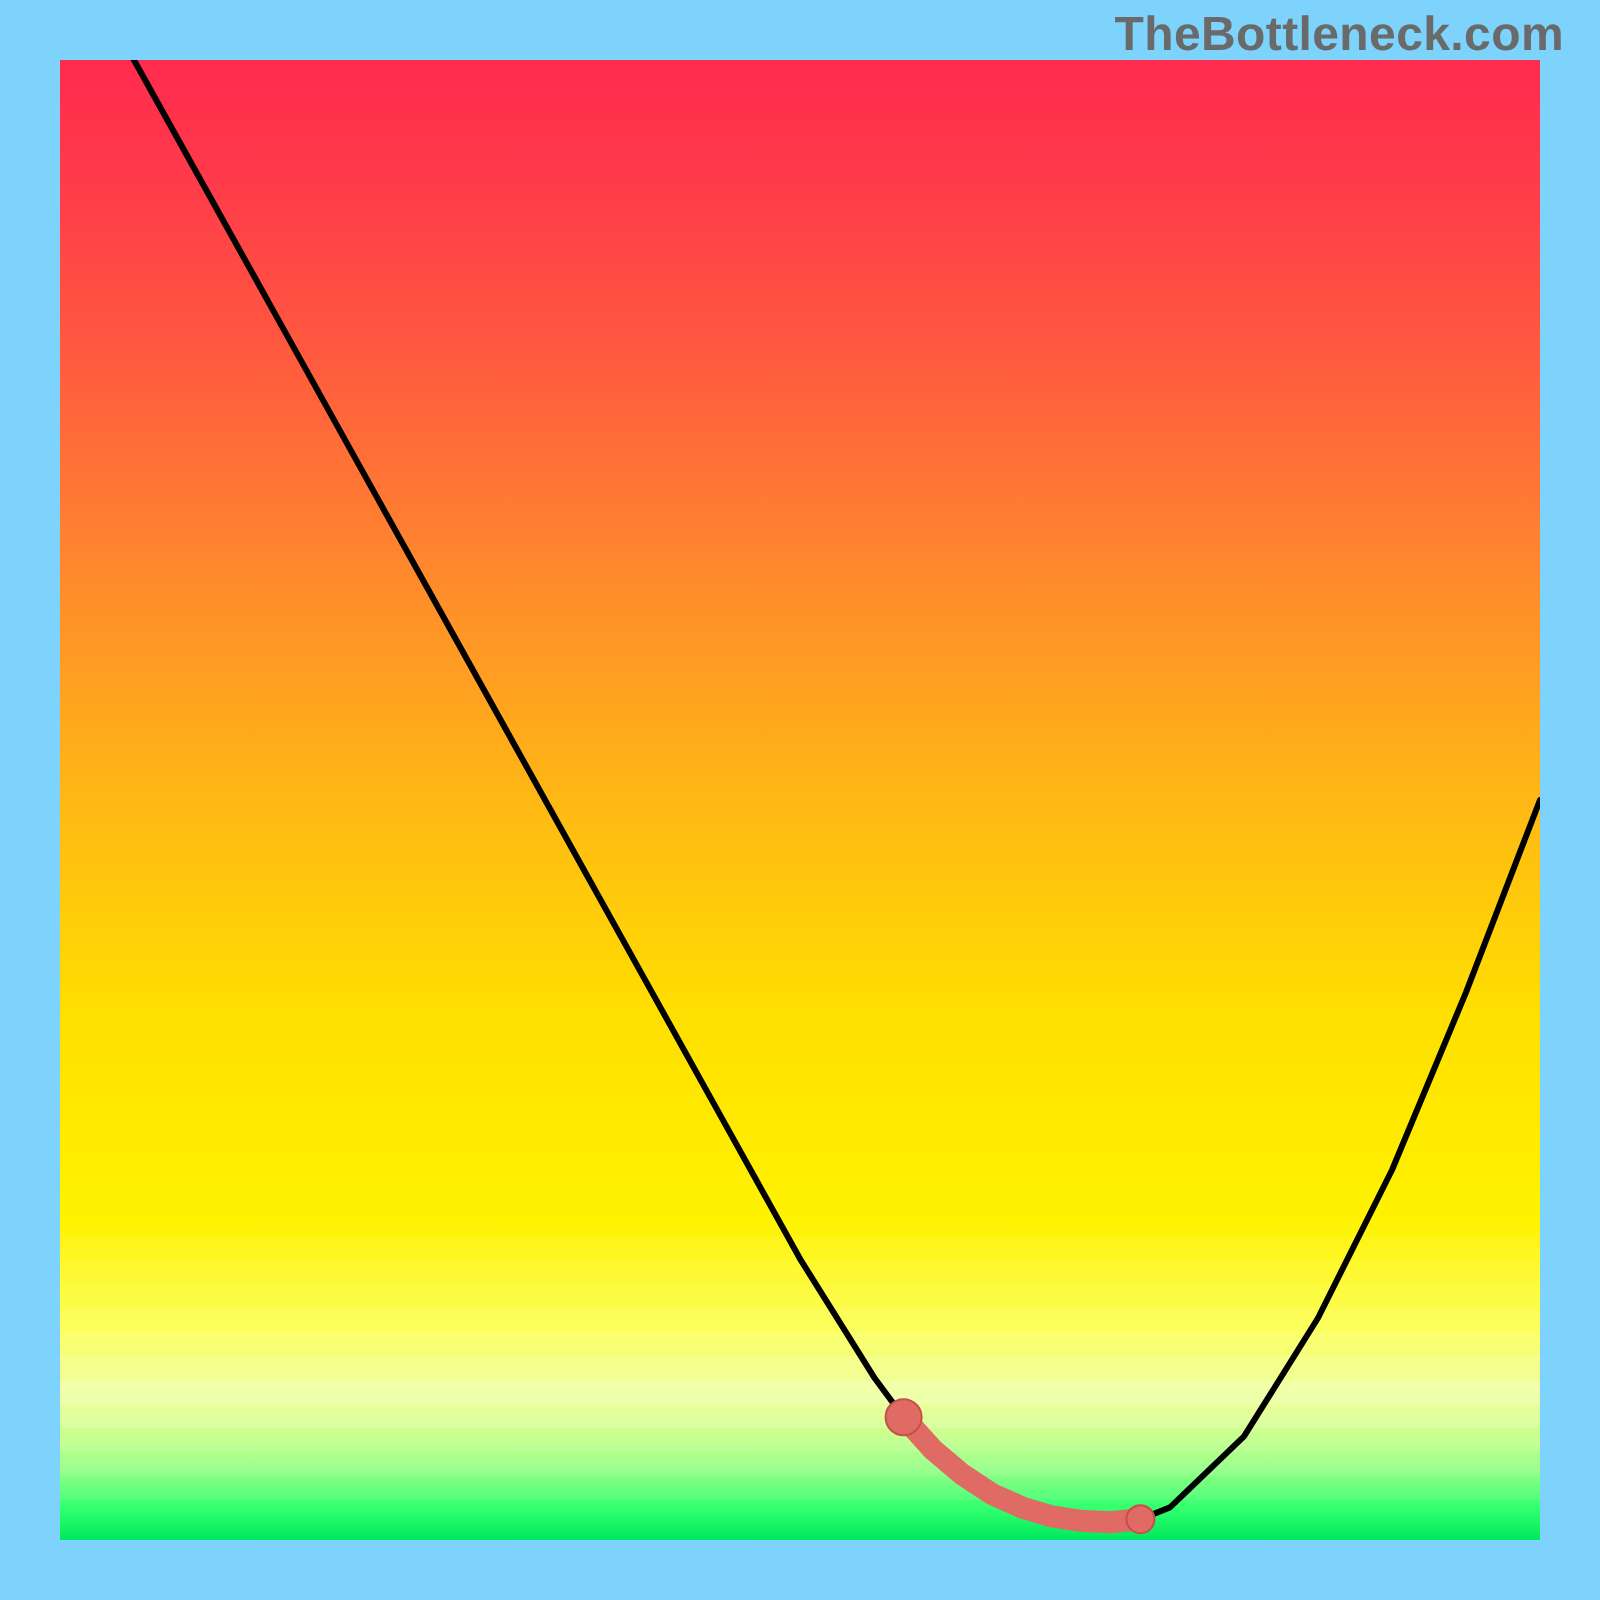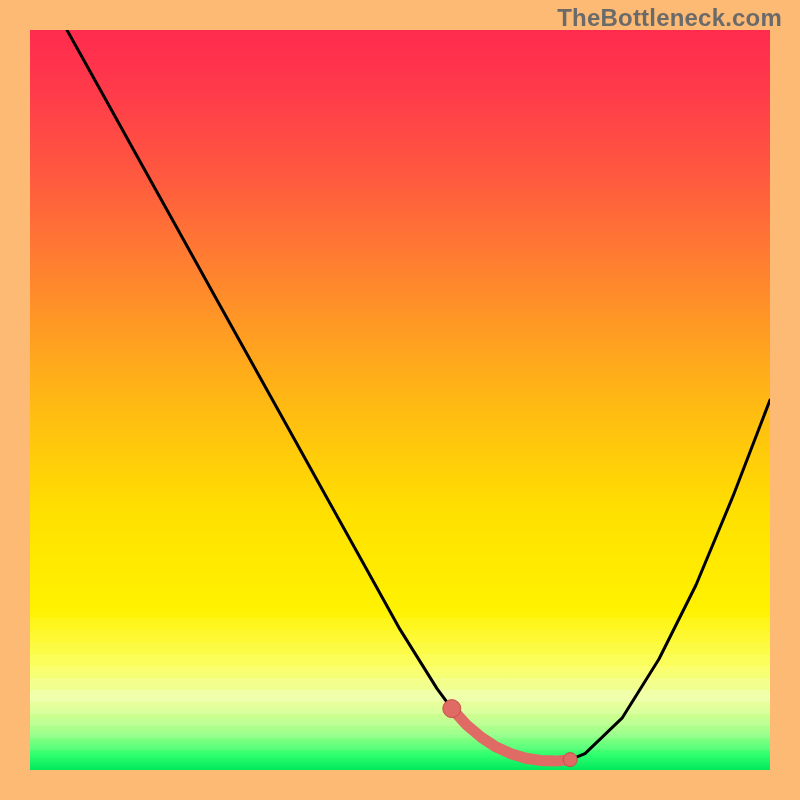--- a/index.html
+++ b/index.html
@@ -7,21 +7,21 @@
     padding: 0;
     width: 800px;
     height: 800px;
     background: #000;
     overflow: hidden;
   }
   .frame {
     position: relative;
     width: 800px;
     height: 800px;
-    background: #fdba74;
+    background: #7dd3fc;
   }
   .plot-area {
     position: absolute;
     left: 30px;
     top: 30px;
     width: 740px;
     height: 740px;
     background: linear-gradient(to bottom,
       #ff2b4e 0%,
       #ff3a4a 8%,

